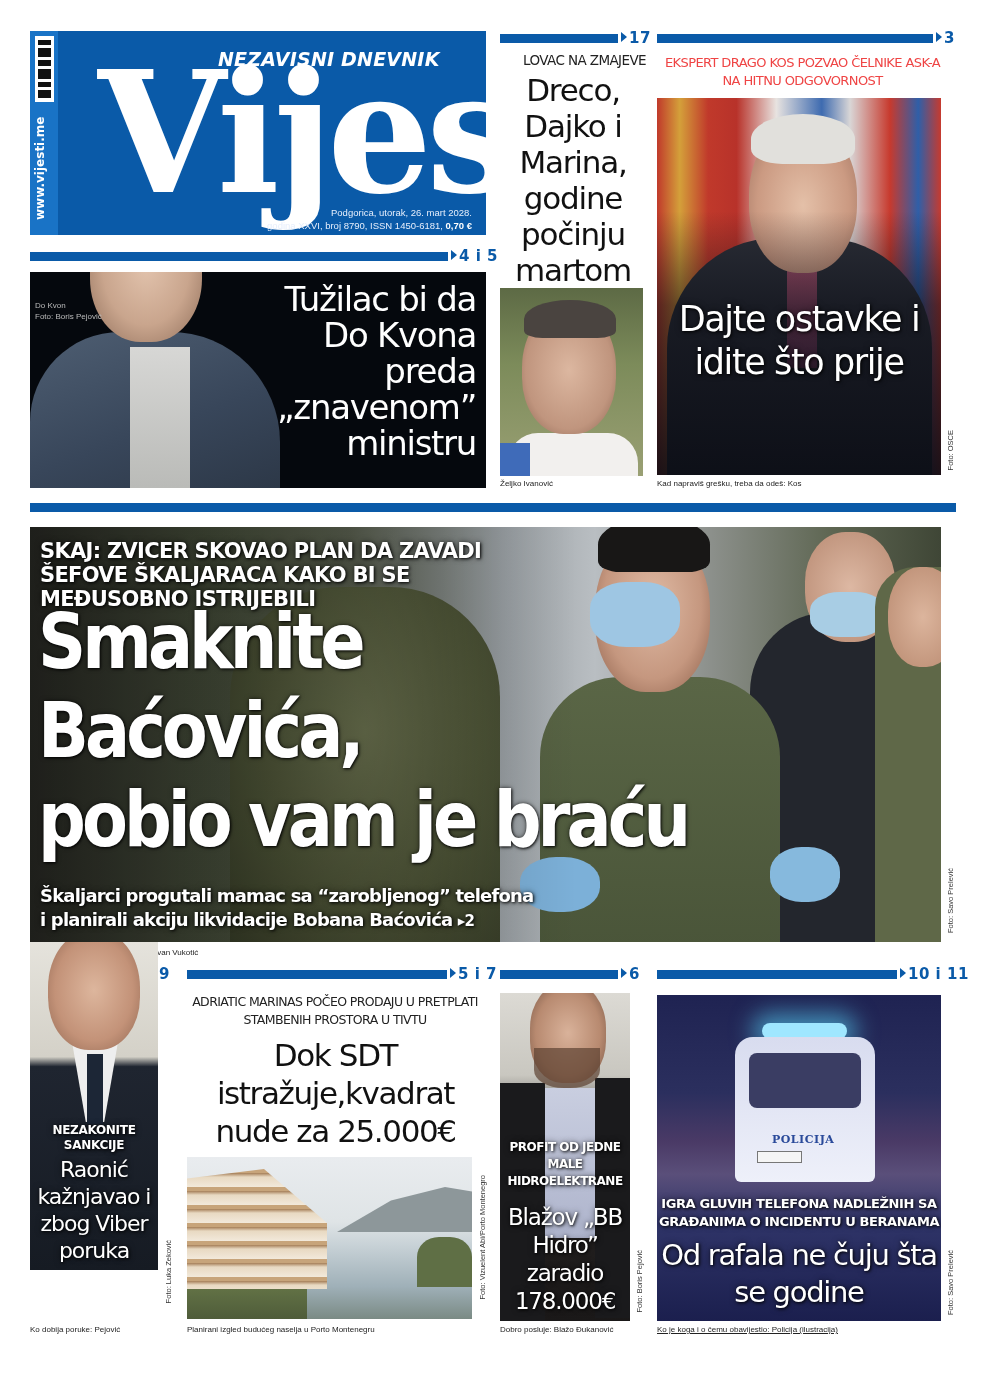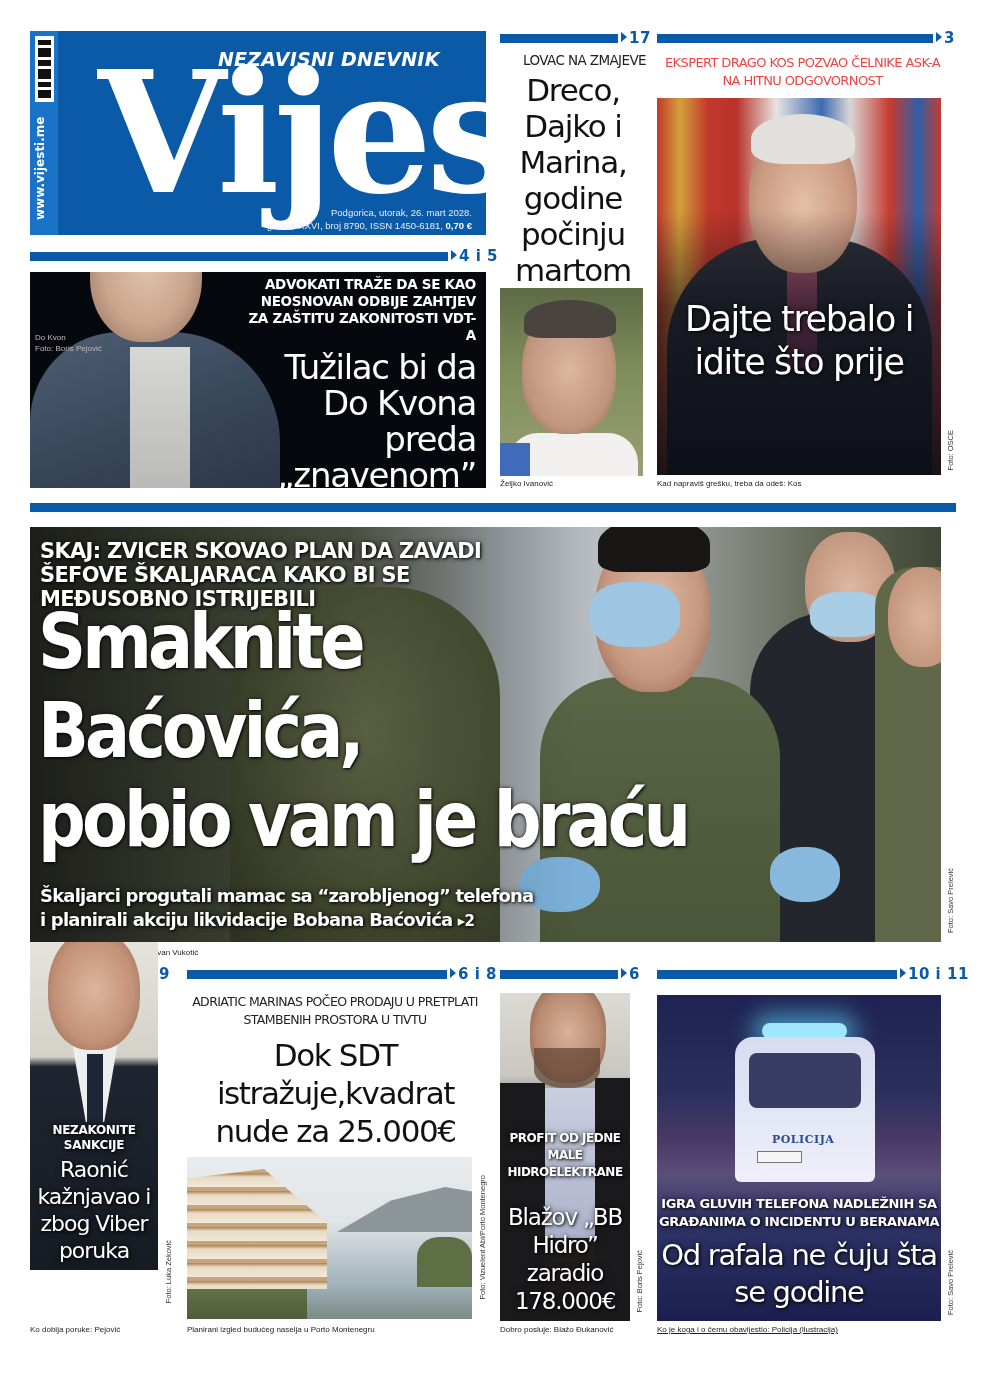--- a/index.html
+++ b/index.html
@@ -104,21 +104,21 @@
 
     
     #blazo-photo { left: 500px; top: 993px; width: 130px; height: 328px; background: linear-gradient(180deg, #dcdad4 0%, #c9c7c0 25%, #2a2726 45%, #1a1818 100%); }
     #blazo-face { position: absolute; left: 30px; top: -10px; width: 76px; height: 100px; border-radius: 45% 45% 42% 42%; background: radial-gradient(ellipse at 50% 50%, #d9b29a 0%, #b88a70 60%, #6e4f3f 100%); }
     #blazo-beard { position: absolute; left: 34px; top: 55px; width: 66px; height: 40px; border-radius: 0 0 45% 45%; background: rgba(92,66,50,0.7); }
     #blazo-shirt { position: absolute; left: 40px; top: 95px; width: 60px; height: 150px; background: linear-gradient(#c9cee0, #aeb4cc); }
     #blazo-jacket-l { position: absolute; left: 0; top: 90px; width: 45px; height: 240px; background: #1a1a1c; }
     #blazo-jacket-r { position: absolute; left: 95px; top: 85px; width: 40px; height: 240px; background: #1a1a1c; }
     #blazo-text { position: absolute; left: 0; bottom: 6px; width: 100%; text-align: center; color: #fff; }
     #blazo-kicker { font-size: 12px; line-height: 17px; letter-spacing: -0.5px; }
-    #blazo-head { font-size: 23px; line-height: 28px; letter-spacing: -1.2px; font-family: "DejaVu Sans", sans-serif; margin-top: 22px; }
+    #blazo-head { font-size: 23px; line-height: 28px; letter-spacing: -1.2px; font-family: "DejaVu Sans", sans-serif; margin-top: 13px; }
 
     
     #pol-photo { left: 657px; top: 995px; width: 284px; height: 326px; background: linear-gradient(180deg, #1f2352 0%, #2b2f5e 30%, #4a3a66 45%, #5a4f7a 55%, #2f3468 70%, #1b1f4e 100%); }
     #pol-van { position: absolute; left: 78px; top: 42px; width: 140px; height: 145px; border-radius: 18px 18px 6px 6px; background: linear-gradient(#d8dcef, #eef0fa); }
     #pol-van-window { position: absolute; left: 92px; top: 58px; width: 112px; height: 55px; border-radius: 8px; background: #3a3d63; }
     #pol-light { position: absolute; left: 105px; top: 28px; width: 85px; height: 16px; border-radius: 8px; background: #9fe7ff; box-shadow: 0 0 22px 10px rgba(90,220,255,0.55); }
     #pol-label { position: absolute; left: 115px; top: 138px; font-family: "DejaVu Serif", serif; font-weight: bold; font-size: 11px; color: #2a4a9a; letter-spacing: 0.5px; }
     #pol-plate { position: absolute; left: 100px; top: 156px; width: 45px; height: 12px; background: #f5f5f5; border: 1px solid #777; }
     #pol-text { position: absolute; left: 0; bottom: 10px; width: 100%; text-align: center; color: #fff; }
     #pol-kicker { font-size: 13px; line-height: 18px; letter-spacing: -0.4px; }
@@ -147,26 +147,25 @@
 
 <div class="bar" style="left:30px;top:252px;width:418px;"></div>
 <div class="pg" style="left:451px;top:249px;"><span class="tri"></span><span>4 i 5</span></div>
 <div id="kvon-photo" class="photo">
   <div id="kvon-person">
     <div id="kvon-body"></div>
     <div id="kvon-shirt"></div>
     <div id="kvon-head" style="left:60px;top:-70px;"></div>
 
   </div>
-  <div class="abs" style="left:5px;top:28px;color:#bbb;font-size:8px;line-height:11px;margin-top:32px;">
+  <div class="abs" style="left:5px;top:28px;color:#bbb;font-size:8px;line-height:11px;">
     <div>Do Kvon</div>
     <div>Foto: Boris Pejović</div>
   </div>
   <div id="kvon-text">
-    <div id="kvon-kicker" class="kicker">ADVOKATI TRAŽE DA SE KAO NEOSNOVAN ODBIJE ZAHTJEV ZA ZAŠTITU ZAKONITOSTI VDT-A</div>
     <div id="kvon-head-txt" class="cond">Tužilac bi da Do Kvona preda „znavenom” ministru</div>
   </div>
 </div>
 
 <div class="bar" style="left:500px;top:34px;width:118px;"></div>
 <div class="pg" style="left:621px;top:31px;"><span class="tri"></span><span>17</span></div>
 <div id="dreco-kicker" class="abs">LOVAC NA ZMAJEVE</div>
 <div id="dreco-head" class="abs">Dreco, Dajko i Marina, godine počinju martom</div>
 <div id="ivanovic-photo" class="photo">
   <div id="ivanovic-shirt"></div>
@@ -179,21 +178,21 @@
 <div class="bar" style="left:657px;top:34px;width:276px;"></div>
 <div class="pg" style="left:936px;top:31px;"><span class="tri"></span><span>3</span></div>
 <div id="kos-kicker" class="abs">EKSPERT DRAGO KOS POZVAO ČELNIKE ASK-A NA HITNU ODGOVORNOST</div>
 <div id="kos-photo" class="photo">
   <div id="kos-suit"></div>
   <div id="kos-tie"></div>
   <div id="kos-face"></div>
   <div id="kos-hair"></div>
   <div id="kos-dark"></div>
   <div id="kos-text" class="shadow-txt">
-    <div id="kos-head">Dajte trebalo i idite što prije</div>
+    <div id="kos-head">Dajte ostavke i idite što prije</div>
   </div>
 </div>
 <div class="caption" style="left:657px;top:479px;">Kad napraviš grešku, treba da odeš: Kos</div>
 <div class="vcredit" style="left:946px;top:430px;">Foto: OSCE</div>
 
 <div class="bar" style="left:30px;top:503px;width:926px;"></div>
 <div id="lead-photo" class="photo">
   <div id="lead-soldier" class="lead-fig"></div>
   <div id="lead-officer" class="lead-fig"></div>
   <div id="lead-officer-face" class="lead-fig"></div>
@@ -230,21 +229,21 @@
   <div id="raonic-face"></div>
   <div id="raonic-text" class="shadow-txt">
     <div id="raonic-kicker" class="kicker">NEZAKONITE SANKCIJE</div>
     <div id="raonic-head">Raonić kažnjavao i zbog Viber poruka</div>
   </div>
 </div>
 <div class="caption" style="left:30px;top:1325px;">Ko dobija poruke: Pejović</div>
 <div class="vcredit" style="left:164px;top:1240px;">Foto: Luka Zeković</div>
 
 <div class="bar" style="left:187px;top:970px;width:260px;"></div>
-<div class="pg" style="left:450px;top:967px;"><span class="tri"></span><span>6 i 8</span></div>
+<div class="pg" style="left:450px;top:967px;"><span class="tri"></span><span>5 i 7</span></div>
 <div id="sdt-kicker" class="abs">ADRIATIC MARINAS POČEO PRODAJU U PRETPLATI STAMBENIH PROSTORA U TIVTU</div>
 <div id="sdt-head" class="abs">Dok SDT istražuje,kvadrat nude za 25.000€</div>
 <div id="sdt-photo" class="photo">
   <div id="sdt-mountain"></div>
   <div id="sdt-palms"></div>
   <div id="sdt-trees"></div>
   <div id="sdt-building"></div>
 </div>
 <div class="caption" style="left:187px;top:1325px;">Planirani izgled budućeg naselja u Porto Montenegru</div>
 <div class="vcredit" style="left:478px;top:1175px;">Foto: Vizuelent Abi/Porto Montenegro</div>

